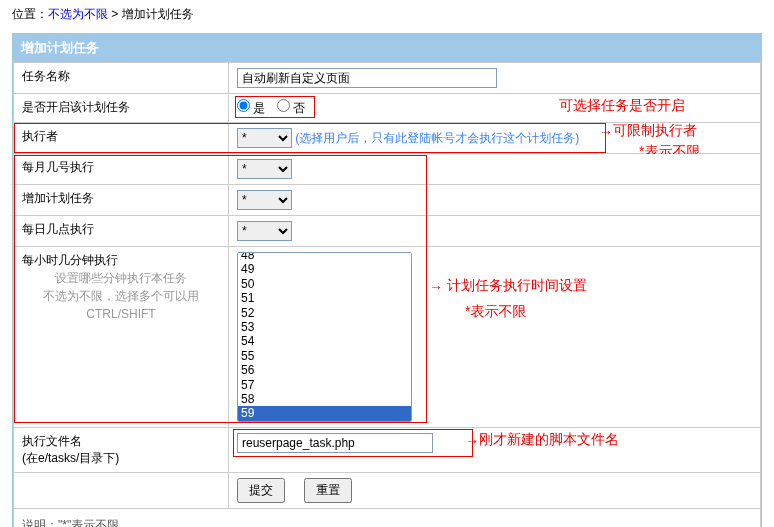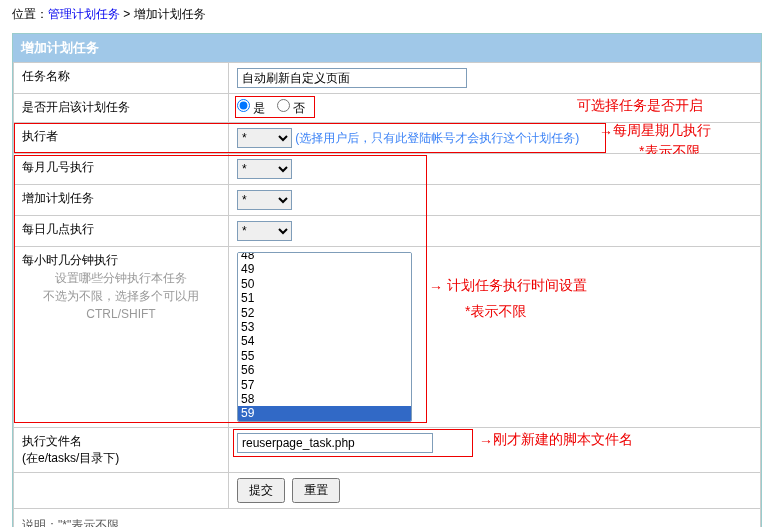--- a/index.html
+++ b/index.html
@@ -12,66 +12,66 @@
 .form-table td { border: 1px solid #ccc; padding: 5px 8px; vertical-align: top; font-size: 12px; }
 .label-col { width: 215px; background: #fff; }
 .input-col { background: #fff; position: relative; }
 .text-input { border: 1px solid #7f9db9; padding: 2px 4px; font-size: 12px; height: 20px; }
 .select-box { font-size: 12px; border: 1px solid #7f9db9; height: 20px; }
 .listbox { width: 175px; height: 170px; border: 1px solid #7f9db9; font-size: 12px; overflow-y: scroll; }
 .listbox option { padding: 0 3px; font-size: 12px; }
 .listbox option.selected { background: #3169c6; color: #fff; }
 .hint { color: #3b82f6; font-size: 12px; }
 .hint-sub { color: #999; font-size: 12px; line-height: 1.5; text-align: center; }
-.btn { padding: 2px 10px; font-size: 12px; margin-right: 4px; cursor: pointer; }
+.btn { padding: 2px 10px; font-size: 12px; margin-right: 16px; cursor: pointer; }
 .note-row td { padding: 8px; color: #555; }
 .annotation { position: absolute; color: #e00; font-size: 14px; pointer-events: none; white-space: nowrap; }
 .red-box { position: absolute; border: 1px solid #e00; pointer-events: none; }
 .arrow { color: #e00; }
 .radio-group label { margin-right: 8px; }
 </style>
 </head>
 <body>
 
 <div class="breadcrumb">
-  <span>位置：</span><a href="#">管理计划任务</a><span> &gt; </span><span>增加计划任务</span>
+  <span>位置：</span><a href="#">不选为不限</a><span> &gt; </span><span>增加计划任务</span>
 </div>
 
 <div class="main">
   <div class="title-bar">增加计划任务</div>
   <table class="form-table">
     <tbody>
         <tr>
       <td class="label-col">任务名称</td>
       <td class="input-col">
-        <input type="text" class="text-input" style="width: 230px;" value="自动刷新自定义页面">
+        <input type="text" class="text-input" style="width: 260px;" value="自动刷新自定义页面">
       </td>
     </tr>
     <tr>
       <td class="label-col">是否开启该计划任务</td>
       <td class="input-col">
         <span style="display:inline-block;position:relative">
           <span class="red-box" style="left:-2px;top:-3px;width:80px;height:22px"></span>
           <span class="radio-group">
             <label><input type="radio" name="en" checked="" style=""> <span>是</span></label>
             <label><input type="radio" name="en" style=""> <span>否</span></label>
           </span>
         </span>
-        <span class="annotation" style="left:348px;top:3px">可选择任务是否开启</span>
+        <span class="annotation" style="left:330px;top:3px">可选择任务是否开启</span>
       </td>
     </tr>
     <tr>
       <td class="label-col" style="position:relative">
         <span>执行者</span>
       </td>
       <td class="input-col">
         <select class="select-box" style="width:55px"><option>*</option></select>
         <span class="hint">(选择用户后，只有此登陆帐号才会执行这个计划任务)</span>
         <span class="annotation" style="left:370px;top:-1px">
-          <span class="arrow">→</span><span>每周星期几执行</span>
+          <span class="arrow">→</span><span>可限制执行者</span>
         </span>
         <span class="annotation" style="left:410px;top:20px">*表示不限</span>
       </td>
     </tr>
     <tr>
       <td class="label-col">每月几号执行</td>
       <td class="input-col"><select class="select-box" style="width:55px"><option>*</option></select></td>
     </tr>
     <tr>
       <td class="label-col">增加计划任务</td>
@@ -112,21 +112,21 @@
     <tr>
       <td class="label-col">
         <div>执行文件名</div>
         <div>(在e/tasks/目录下)</div>
       </td>
       <td class="input-col">
         <span style="display:inline-block;position:relative">
           <span class="red-box" style="left:-4px;top:-4px;width:240px;height:28px"></span>
           <input type="text" class="text-input" style="width: 196px;" value="reuserpage_task.php">
         </span>
-        <span class="annotation" style="left:250px;top:3px">
+        <span class="annotation" style="left:236px;top:3px">
           <span class="arrow">→</span><span>刚才新建的脚本文件名</span>
         </span>
       </td>
     </tr>
     <tr>
       <td class="label-col"></td>
       <td class="input-col">
         <button class="btn">提交</button>
         <button class="btn">重置</button>
       </td>

